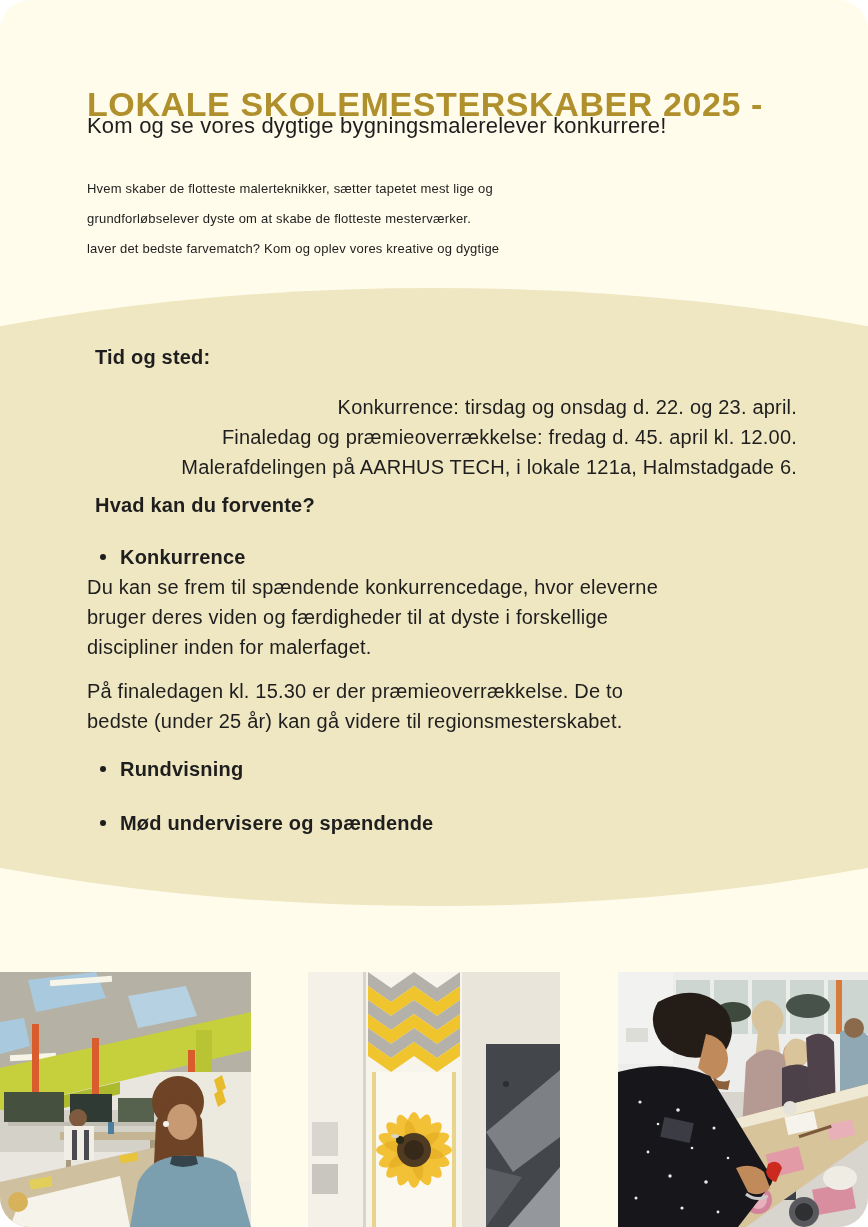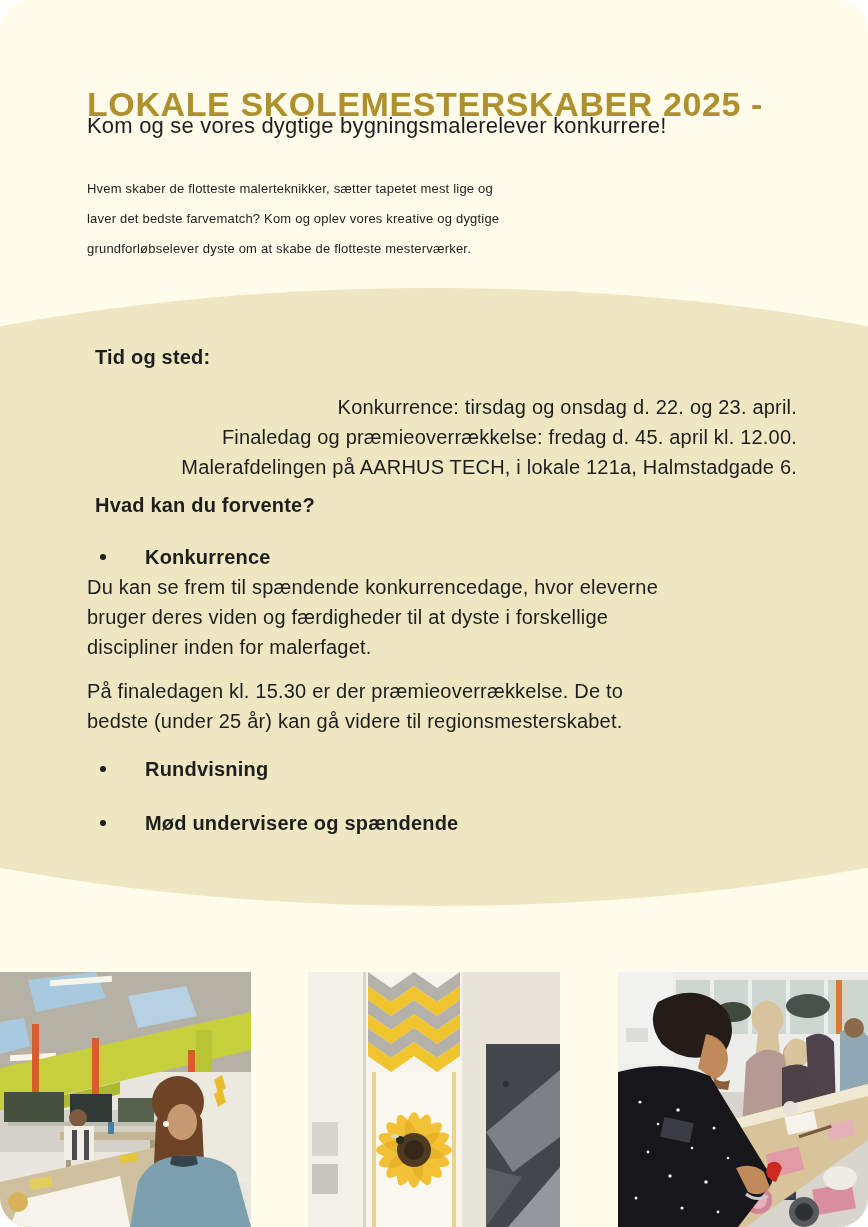--- a/index.html
+++ b/index.html
@@ -26,21 +26,21 @@
     letter-spacing:0.2px;
   }
   .content{
     position:absolute;left:87px;top:334px;width:710px;
     font-size:20px;line-height:30px;letter-spacing:0.2px;
   }
   .content p{margin:8px;}
   .bold{font-weight:700;}
   .mt20{margin-top:20px;text-align:right;} .mt19{margin-top:19px;} .mt22{margin-top:22px;}
   .mt14{margin-top:14px;} .mt18{margin-top:18px;} .mt24{margin-top:24px;}
-  .bullet-row{display:flex;align-items:flex-start;padding-left:13px;gap:25px;}
+  .bullet-row{display:flex;align-items:flex-start;padding-left:13px;}
   .dot{width:6px;height:6px;border-radius:50%;background:#1E1E1E;
        margin:12px 14px 0 0;flex:none;}
   .photos{position:absolute;left:0;top:972px;width:868px;height:255px;}
   .photo{position:absolute;top:0;height:255px;overflow:hidden;}
   .photo svg{display:block;}
   .photo1{left:0;width:251px;}
   .photo2{left:308px;width:252px;}
   .photo3{left:618px;width:250px;}
 </style>
 </head>
@@ -49,22 +49,22 @@
 <div class="page">
 
   <div class="blob"></div>
 
   <h1 class="title">LOKALE SKOLEMESTERSKABER 2025 -</h1>
 
   <div class="subtitle">Kom og se vores dygtige bygningsmalerelever konkurrere!</div>
 
   <div class="intro">
     <div>Hvem skaber de flotteste malerteknikker, sætter tapetet mest lige og</div>
+    <div>grundforløbselever dyste om at skabe de flotteste mesterværker.</div>
     <div>laver det bedste farvematch? Kom og oplev vores kreative og dygtige</div>
-    <div>grundforløbselever dyste om at skabe de flotteste mesterværker.</div>
   </div>
 
   <div class="content">
     <p class="bold">Tid og sted:</p>
 
     <div class="mt20">
       <div>Konkurrence: tirsdag og onsdag d. 22. og 23. april.</div>
       <div>Finaledag og præmieoverrækkelse: fredag d. 45. april kl. 12.00.</div>
       <div>Malerafdelingen på AARHUS TECH, i lokale 121a, Halmstadgade 6.</div>
     </div>

